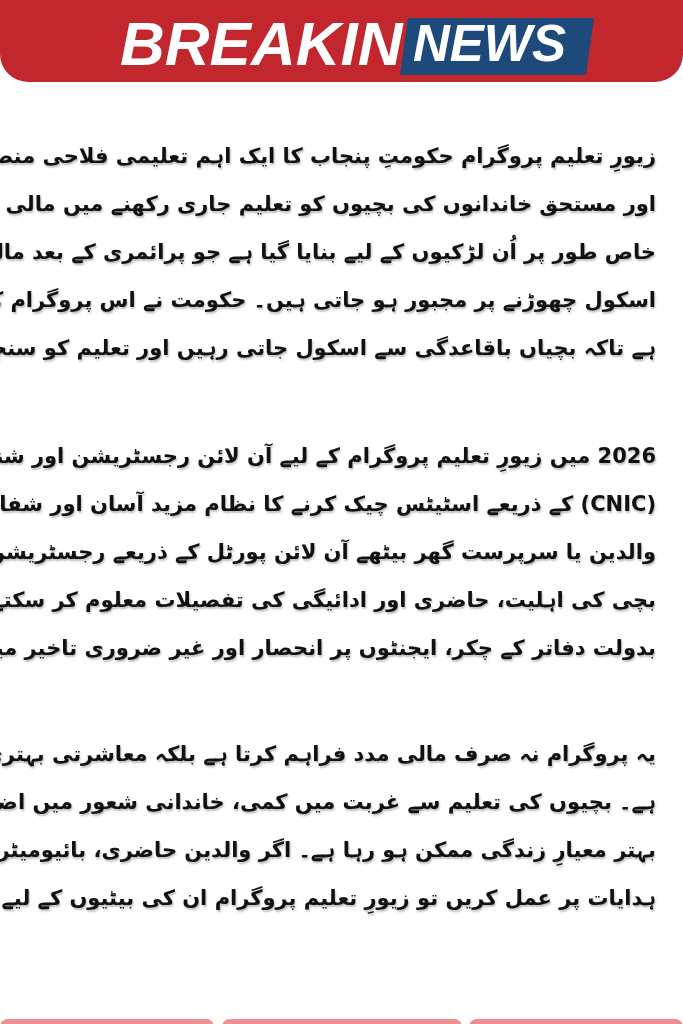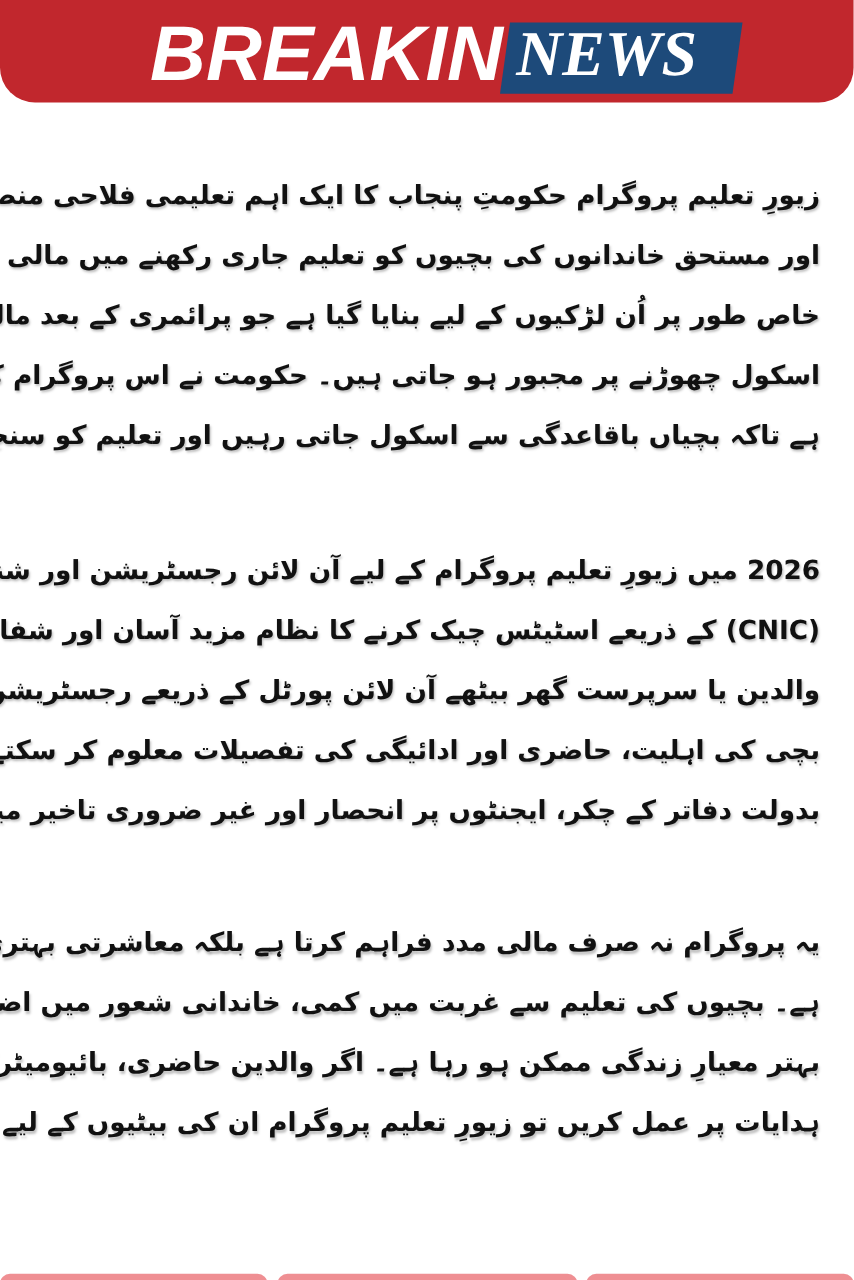--- a/index.html
+++ b/index.html
@@ -44,21 +44,21 @@
       width: 186px;
       height: 57px;
       background: #1d4a7a;
       transform: skewX(-8deg);
       transform-origin: bottom left;
     }
     .news {
       position: absolute;
       left: 413px;
       top: 14px;
-      font-family: Liberation Serif, serif;
+      font-family: Liberation Sans, sans-serif;
       font-weight: 700;
       font-style: italic;
       font-size: 51px;
       line-height: 60px;
       color: #ffffff;
       white-space: nowrap;
     }
     .article {
       position: absolute;
       left: 28px;

